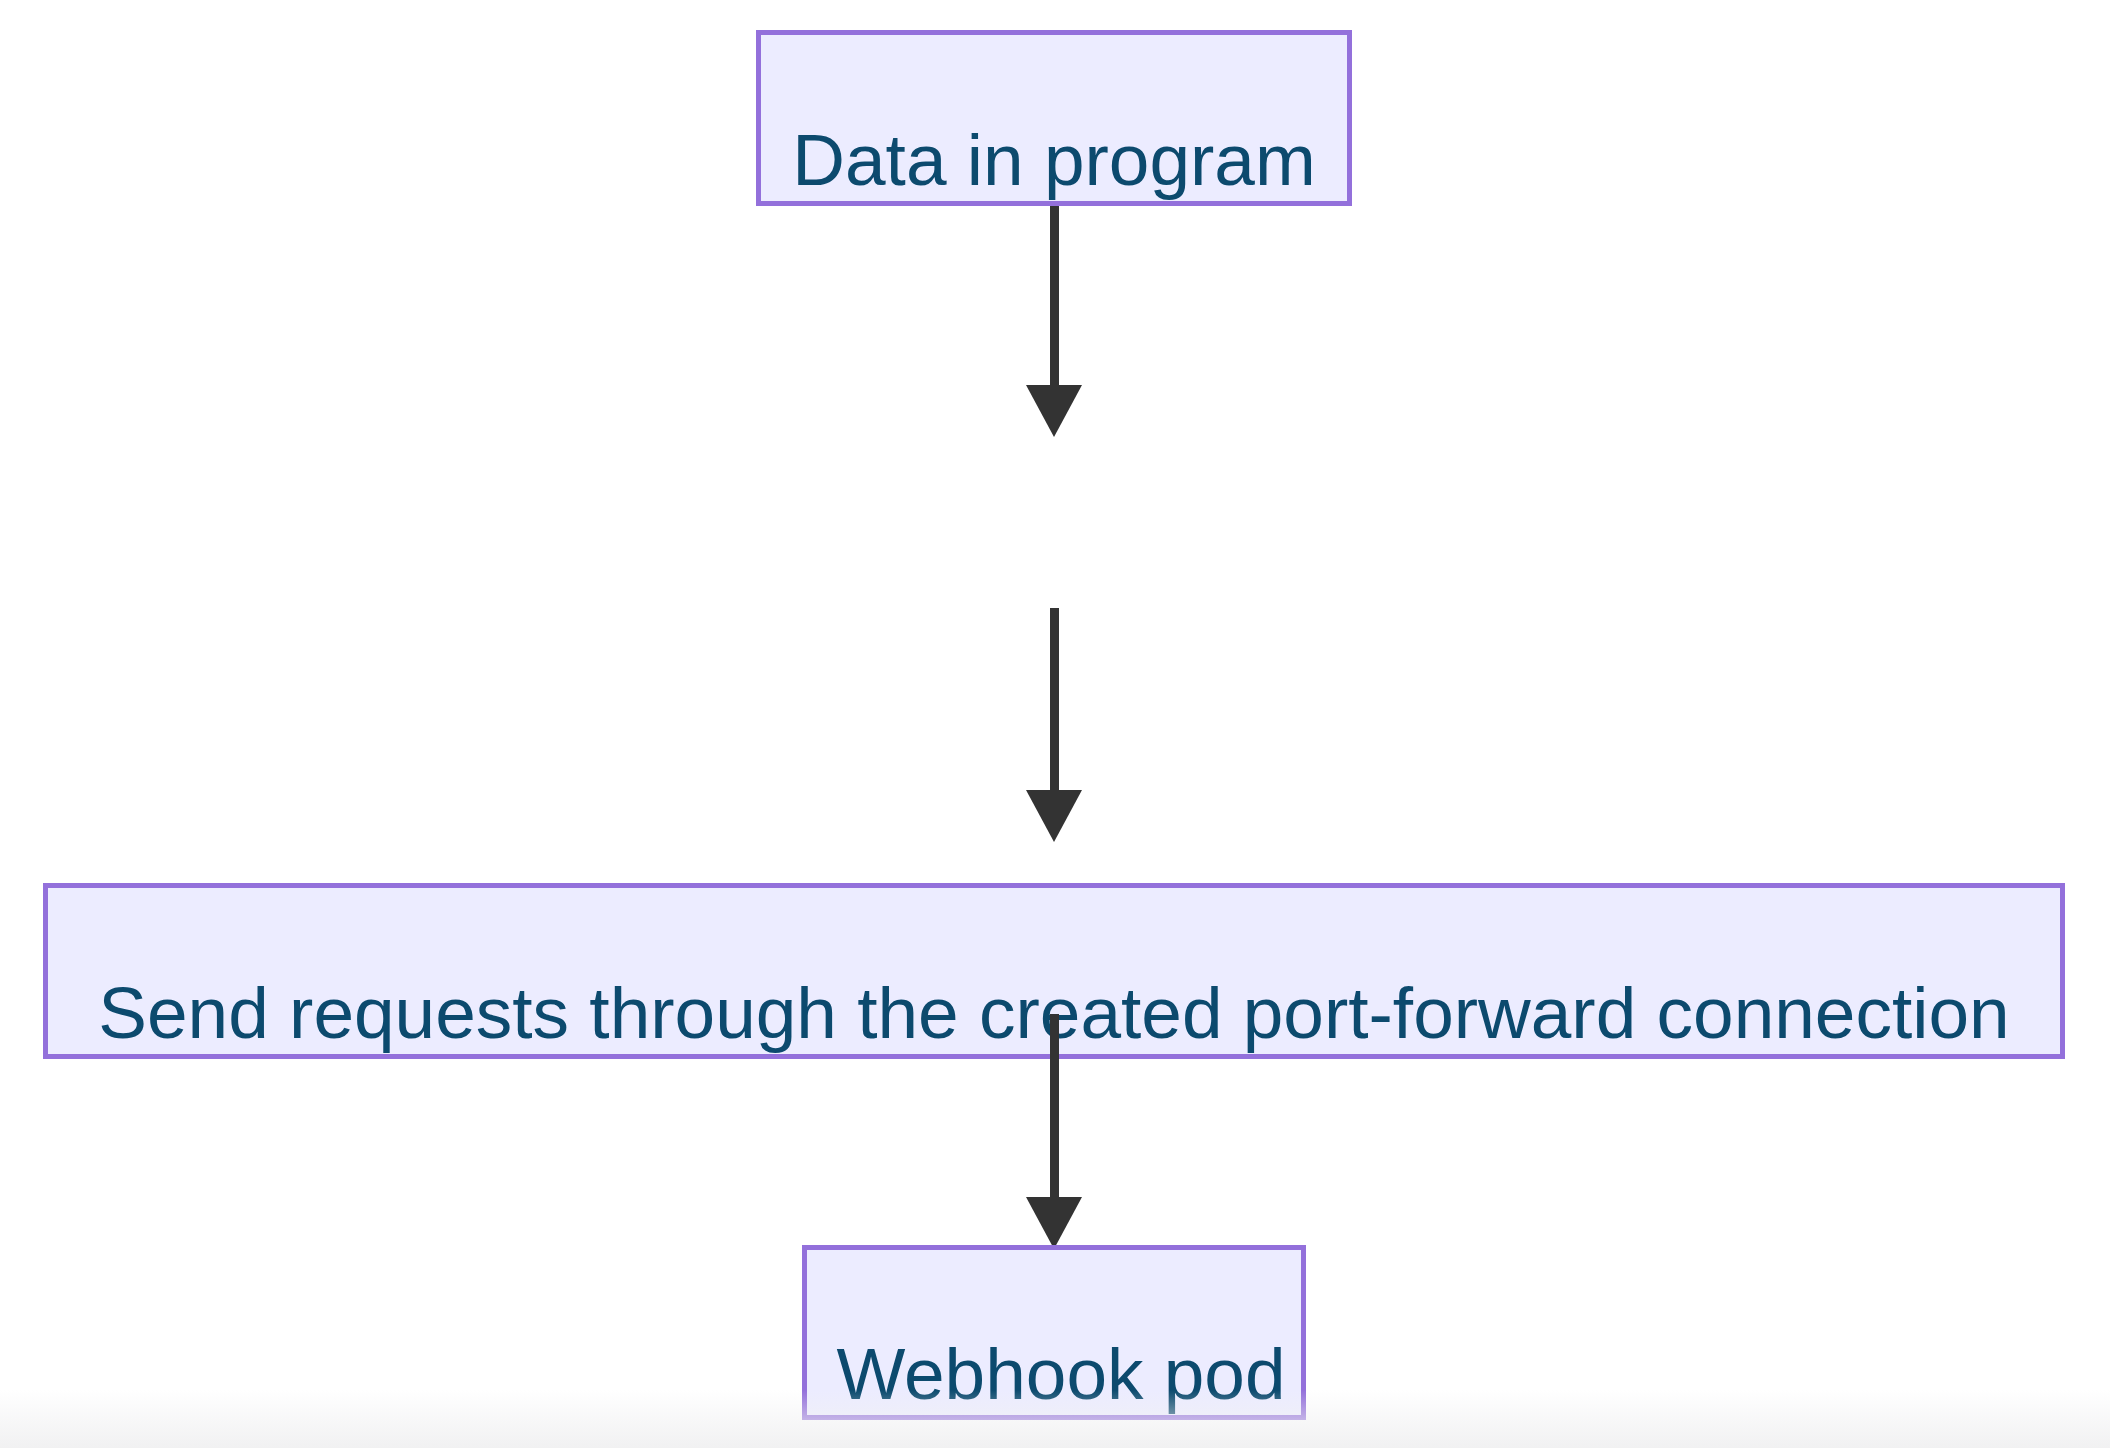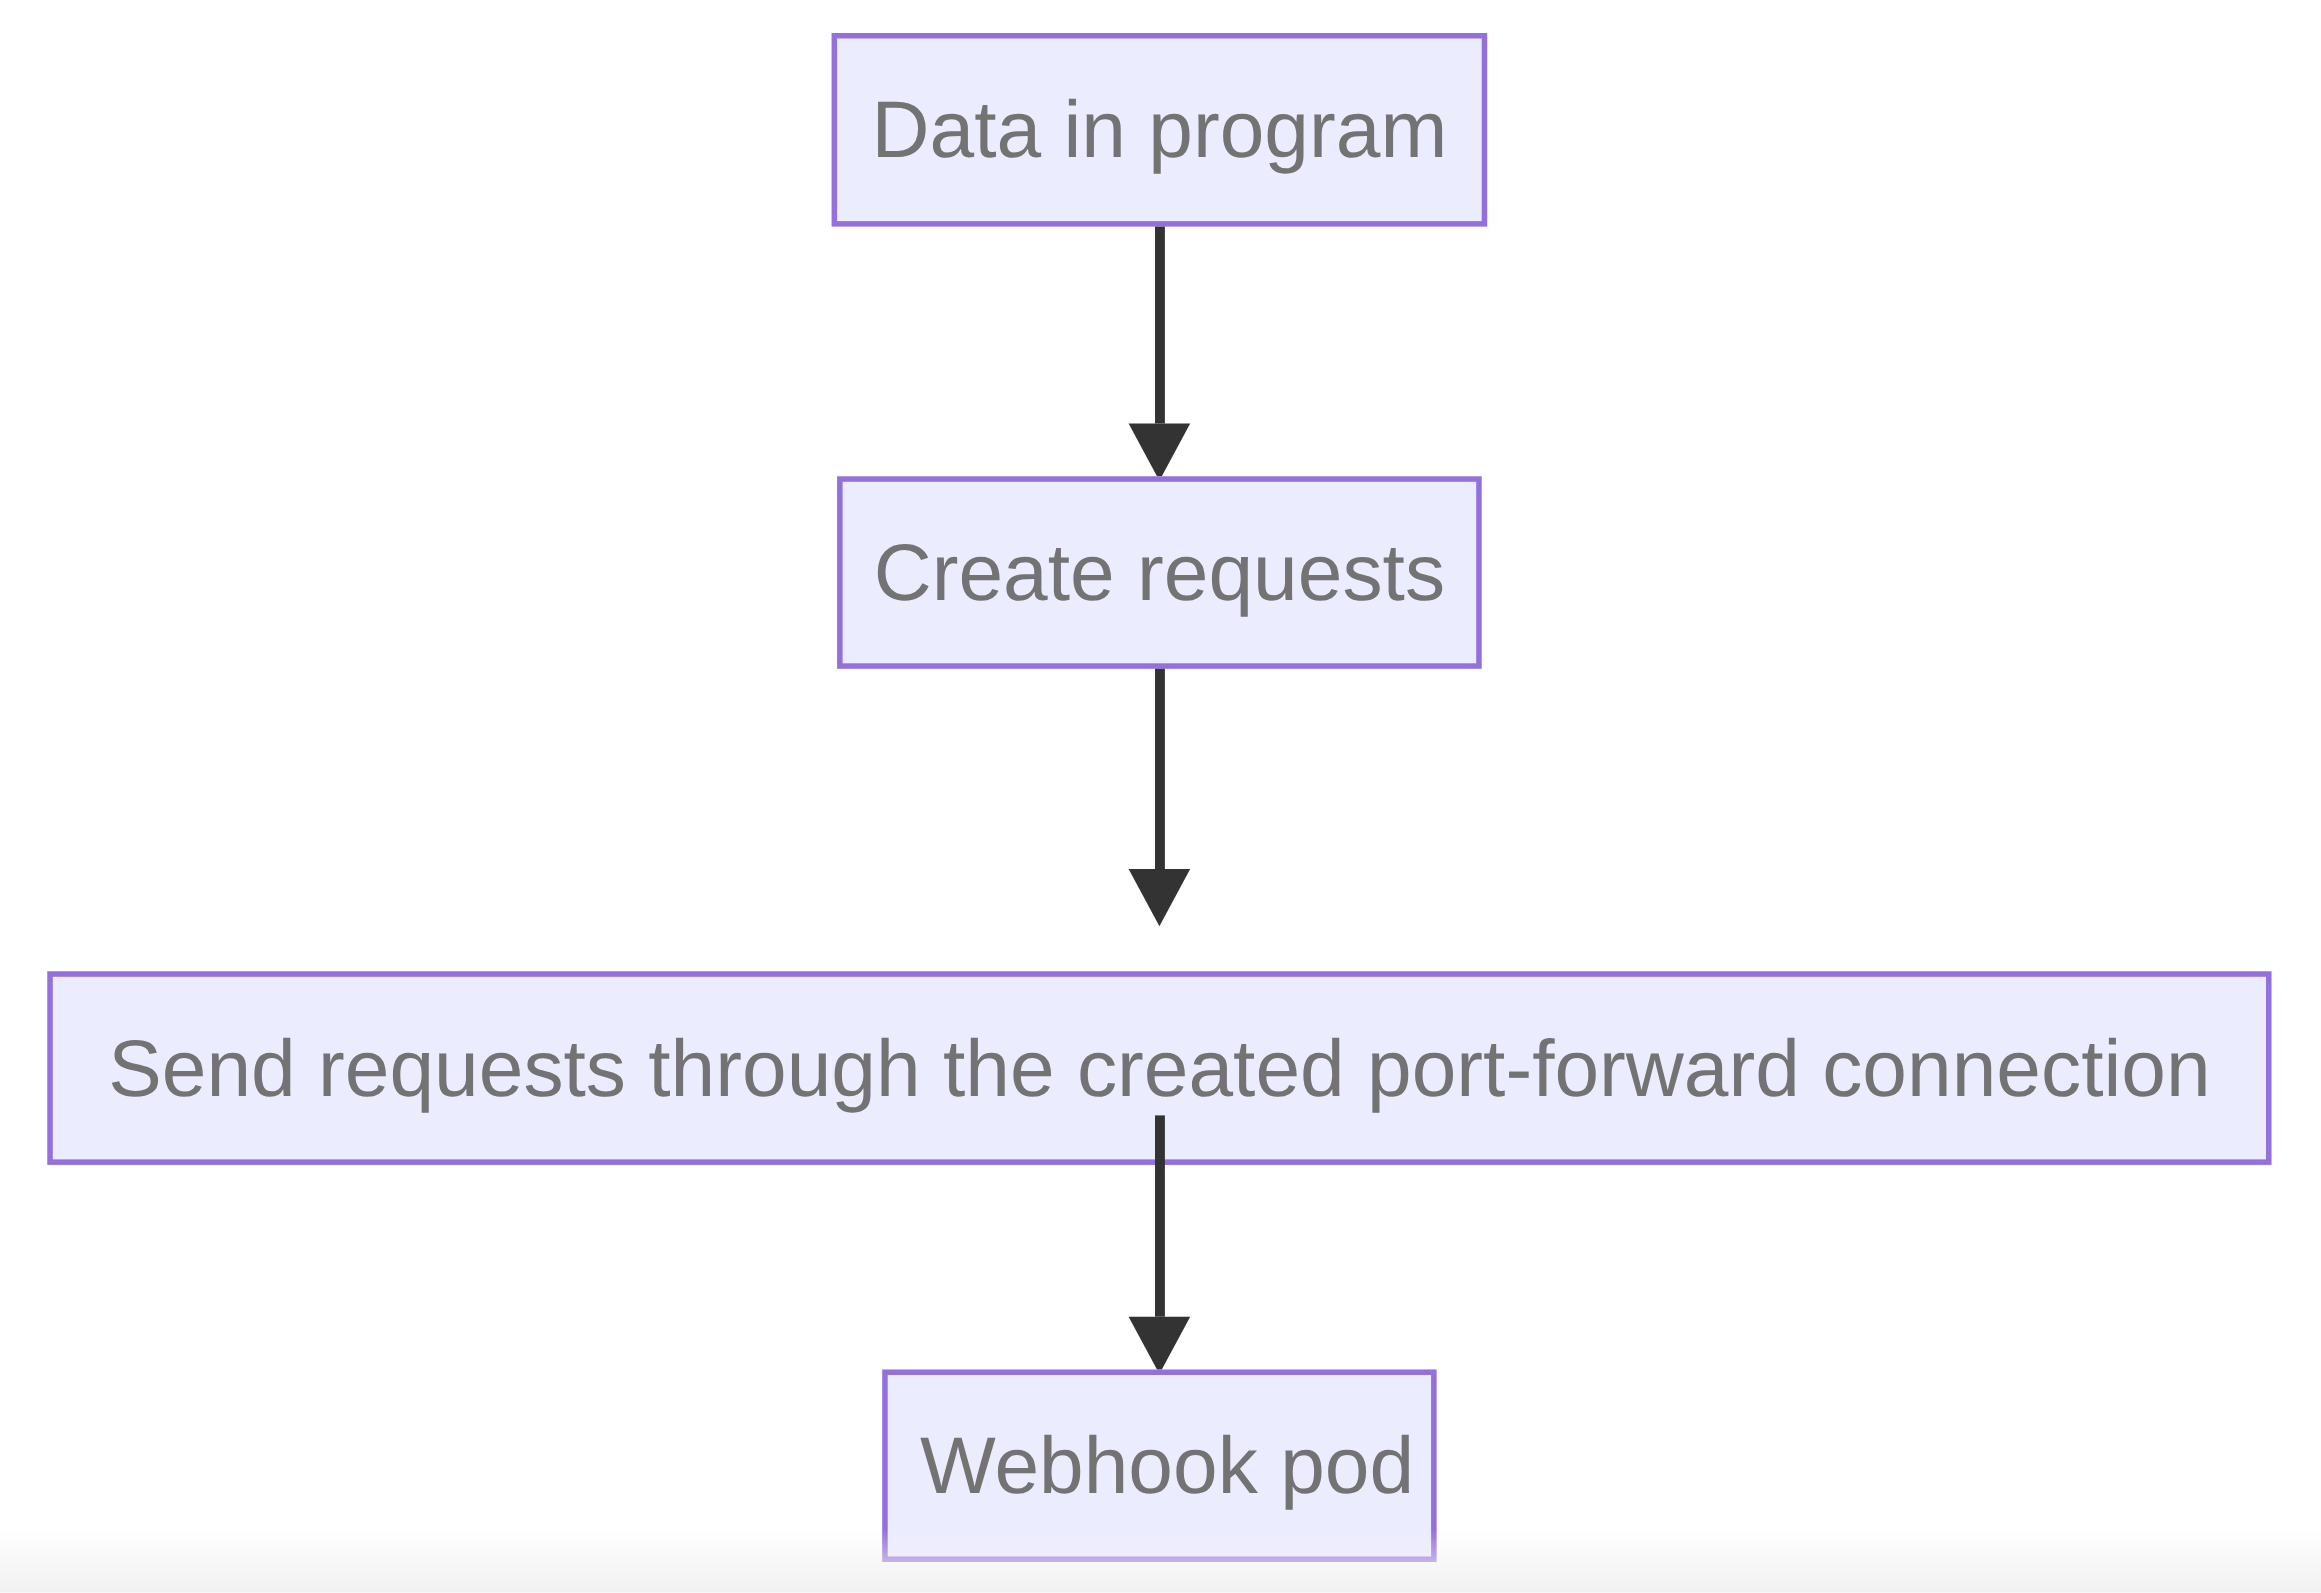--- a/index.html
+++ b/index.html
@@ -14,24 +14,24 @@
   .diagram {
     position: relative;
     width: 2110px;
     height: 1448px;
   }
   .node {
     position: absolute;
     box-sizing: border-box;
     background: #ECECFF;
     border: 5px solid #9370DB;
-    color: #737373;
+    color: #0c4a6e;
     font-size: 73px;
     display: flex;
-    align-items: center;
+    align-items: flex-end;
     justify-content: center;
     white-space: nowrap;
     text-align: center;
   }
   .arrow {
     position: absolute;
     width: 56px;
     display: flex;
     flex-direction: column;
     align-items: center;
@@ -73,23 +73,20 @@
 
   <div id="node-1" class="node">
     <span>Data in program</span>
   </div>
 
   <div id="arrow-1" class="arrow">
     <div class="shaft"></div>
     <div class="head"></div>
   </div>
 
-  <div id="node-2" class="node">
-    <span>Create requests</span>
-  </div>
 
   <div id="arrow-2" class="arrow">
     <div class="shaft"></div>
     <div class="head"></div>
   </div>
 
   <div id="node-3" class="node">
     <span>Send requests through the created port-forward connection</span>
   </div>
 

